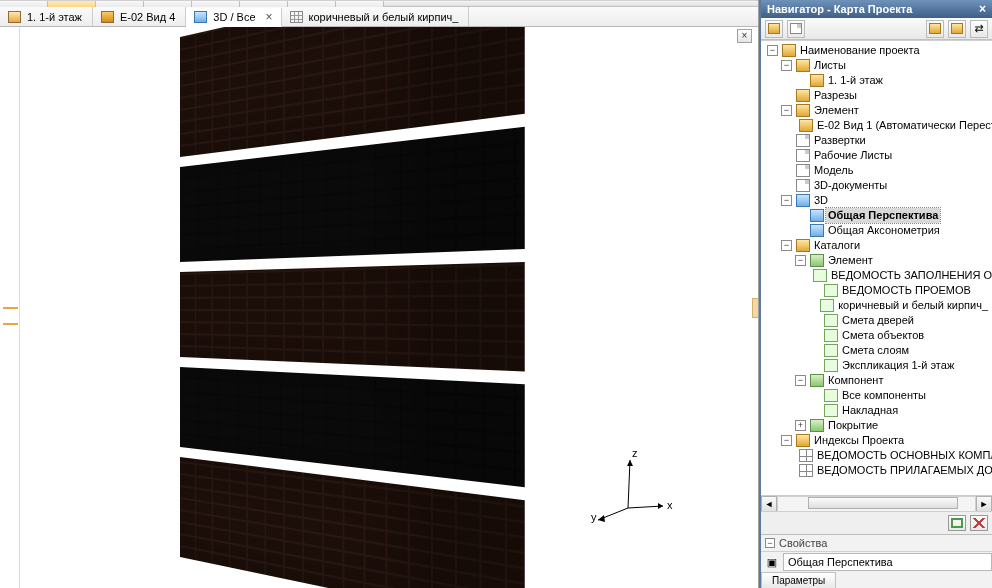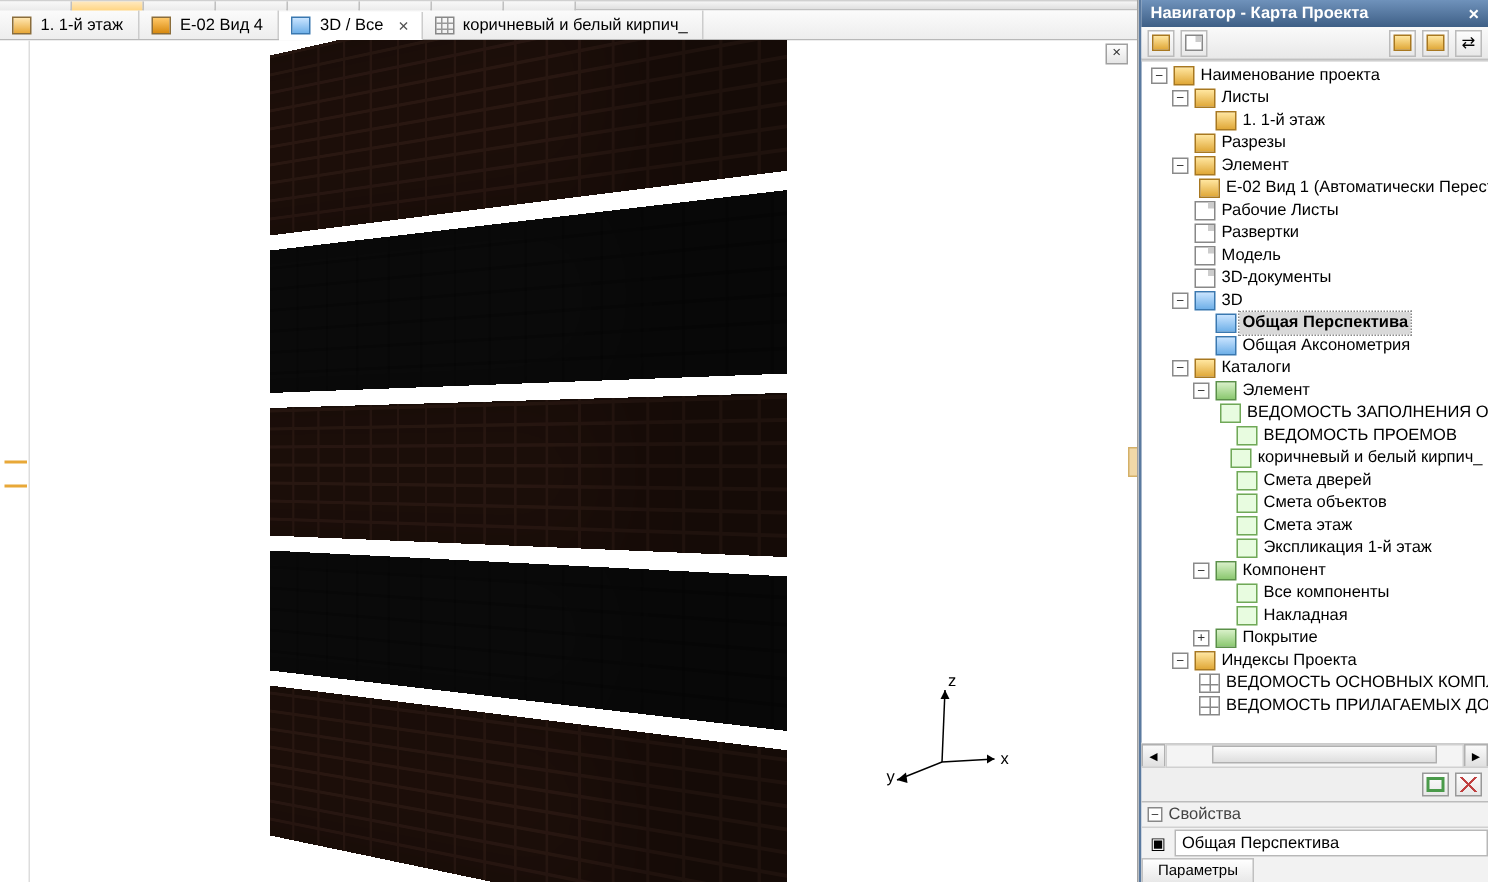--- a/index.html
+++ b/index.html
@@ -239,28 +239,28 @@
                       <span class="ic folder"></span>
                       <span class="lbl">E-02 Вид 1 (Автоматически Перестраиваемая Модель)</span>
                     </div>
                   </li>
                 </ul>
             </li>
             <li>
                 <div class="row">
                   <span class="exp none"></span>
                   <span class="ic doc"></span>
-                  <span class="lbl">Рабочие Листы</span>
+                  <span class="lbl">Развертки</span>
                 </div>
               </li>
             <li>
                 <div class="row">
                   <span class="exp none"></span>
                   <span class="ic doc"></span>
-                  <span class="lbl">Развертки</span>
+                  <span class="lbl">Рабочие Листы</span>
                 </div>
               </li>
             <li>
                 <div class="row">
                   <span class="exp none"></span>
                   <span class="ic doc"></span>
                   <span class="lbl">Модель</span>
                 </div>
               </li>
             <li>
@@ -339,21 +339,21 @@
                         <div class="row">
                           <span class="exp none"></span>
                           <span class="ic sheet"></span>
                           <span class="lbl">Смета объектов</span>
                         </div>
                       </li>
                     <li>
                         <div class="row">
                           <span class="exp none"></span>
                           <span class="ic sheet"></span>
-                          <span class="lbl">Смета этаж</span>
+                          <span class="lbl">Смета слоям</span>
                         </div>
                       </li>
                     <li>
                         <div class="row">
                           <span class="exp none"></span>
                           <span class="ic sheet"></span>
                           <span class="lbl">Экспликация 1-й этаж</span>
                         </div>
                       </li>
                   </ul>

